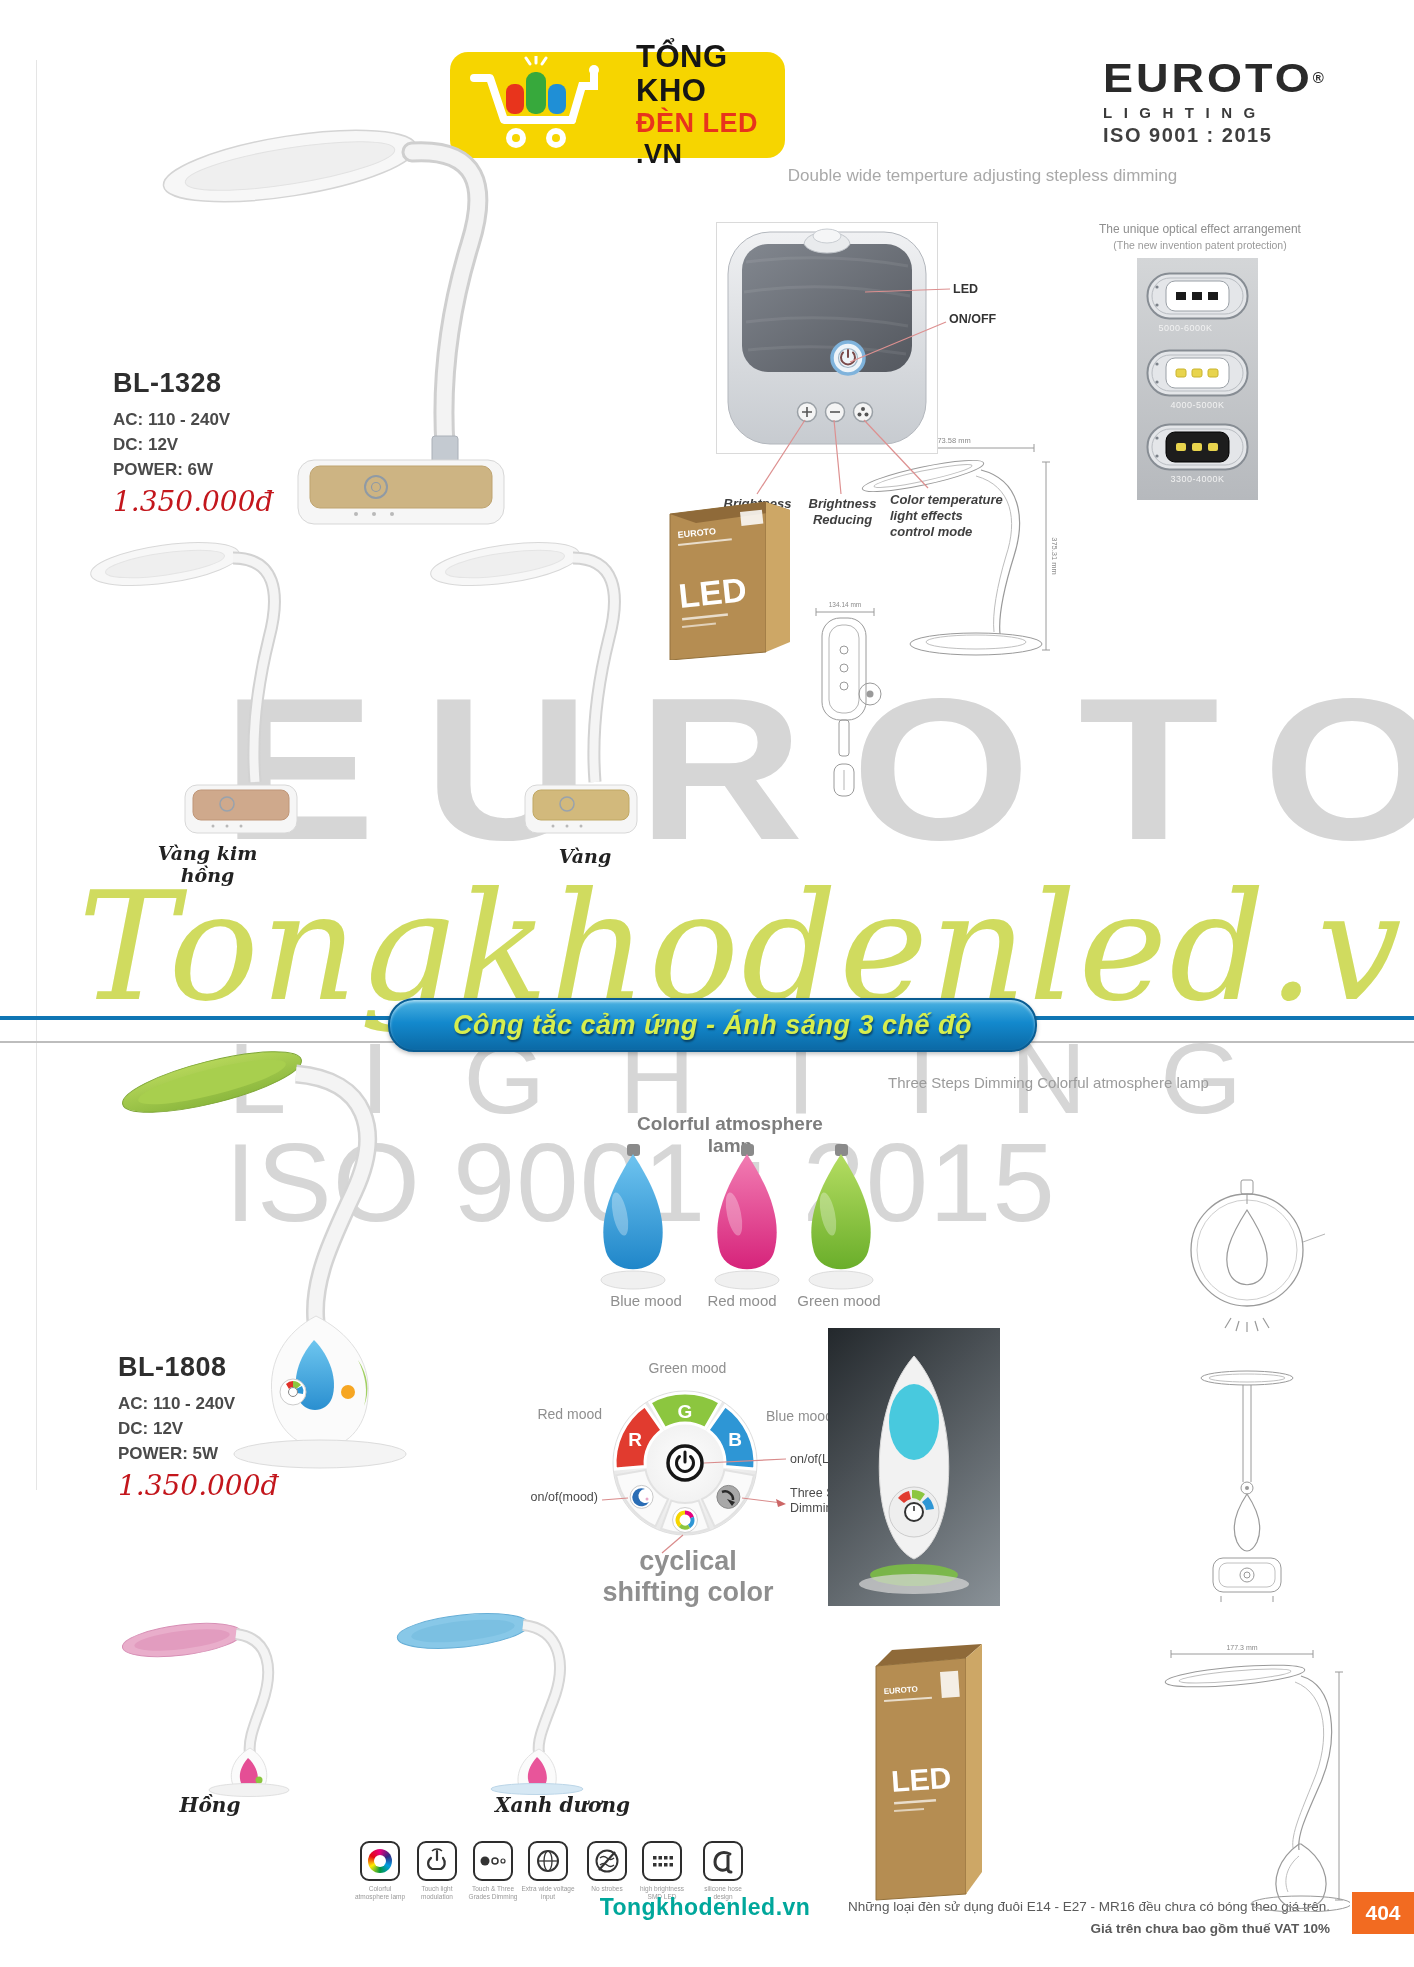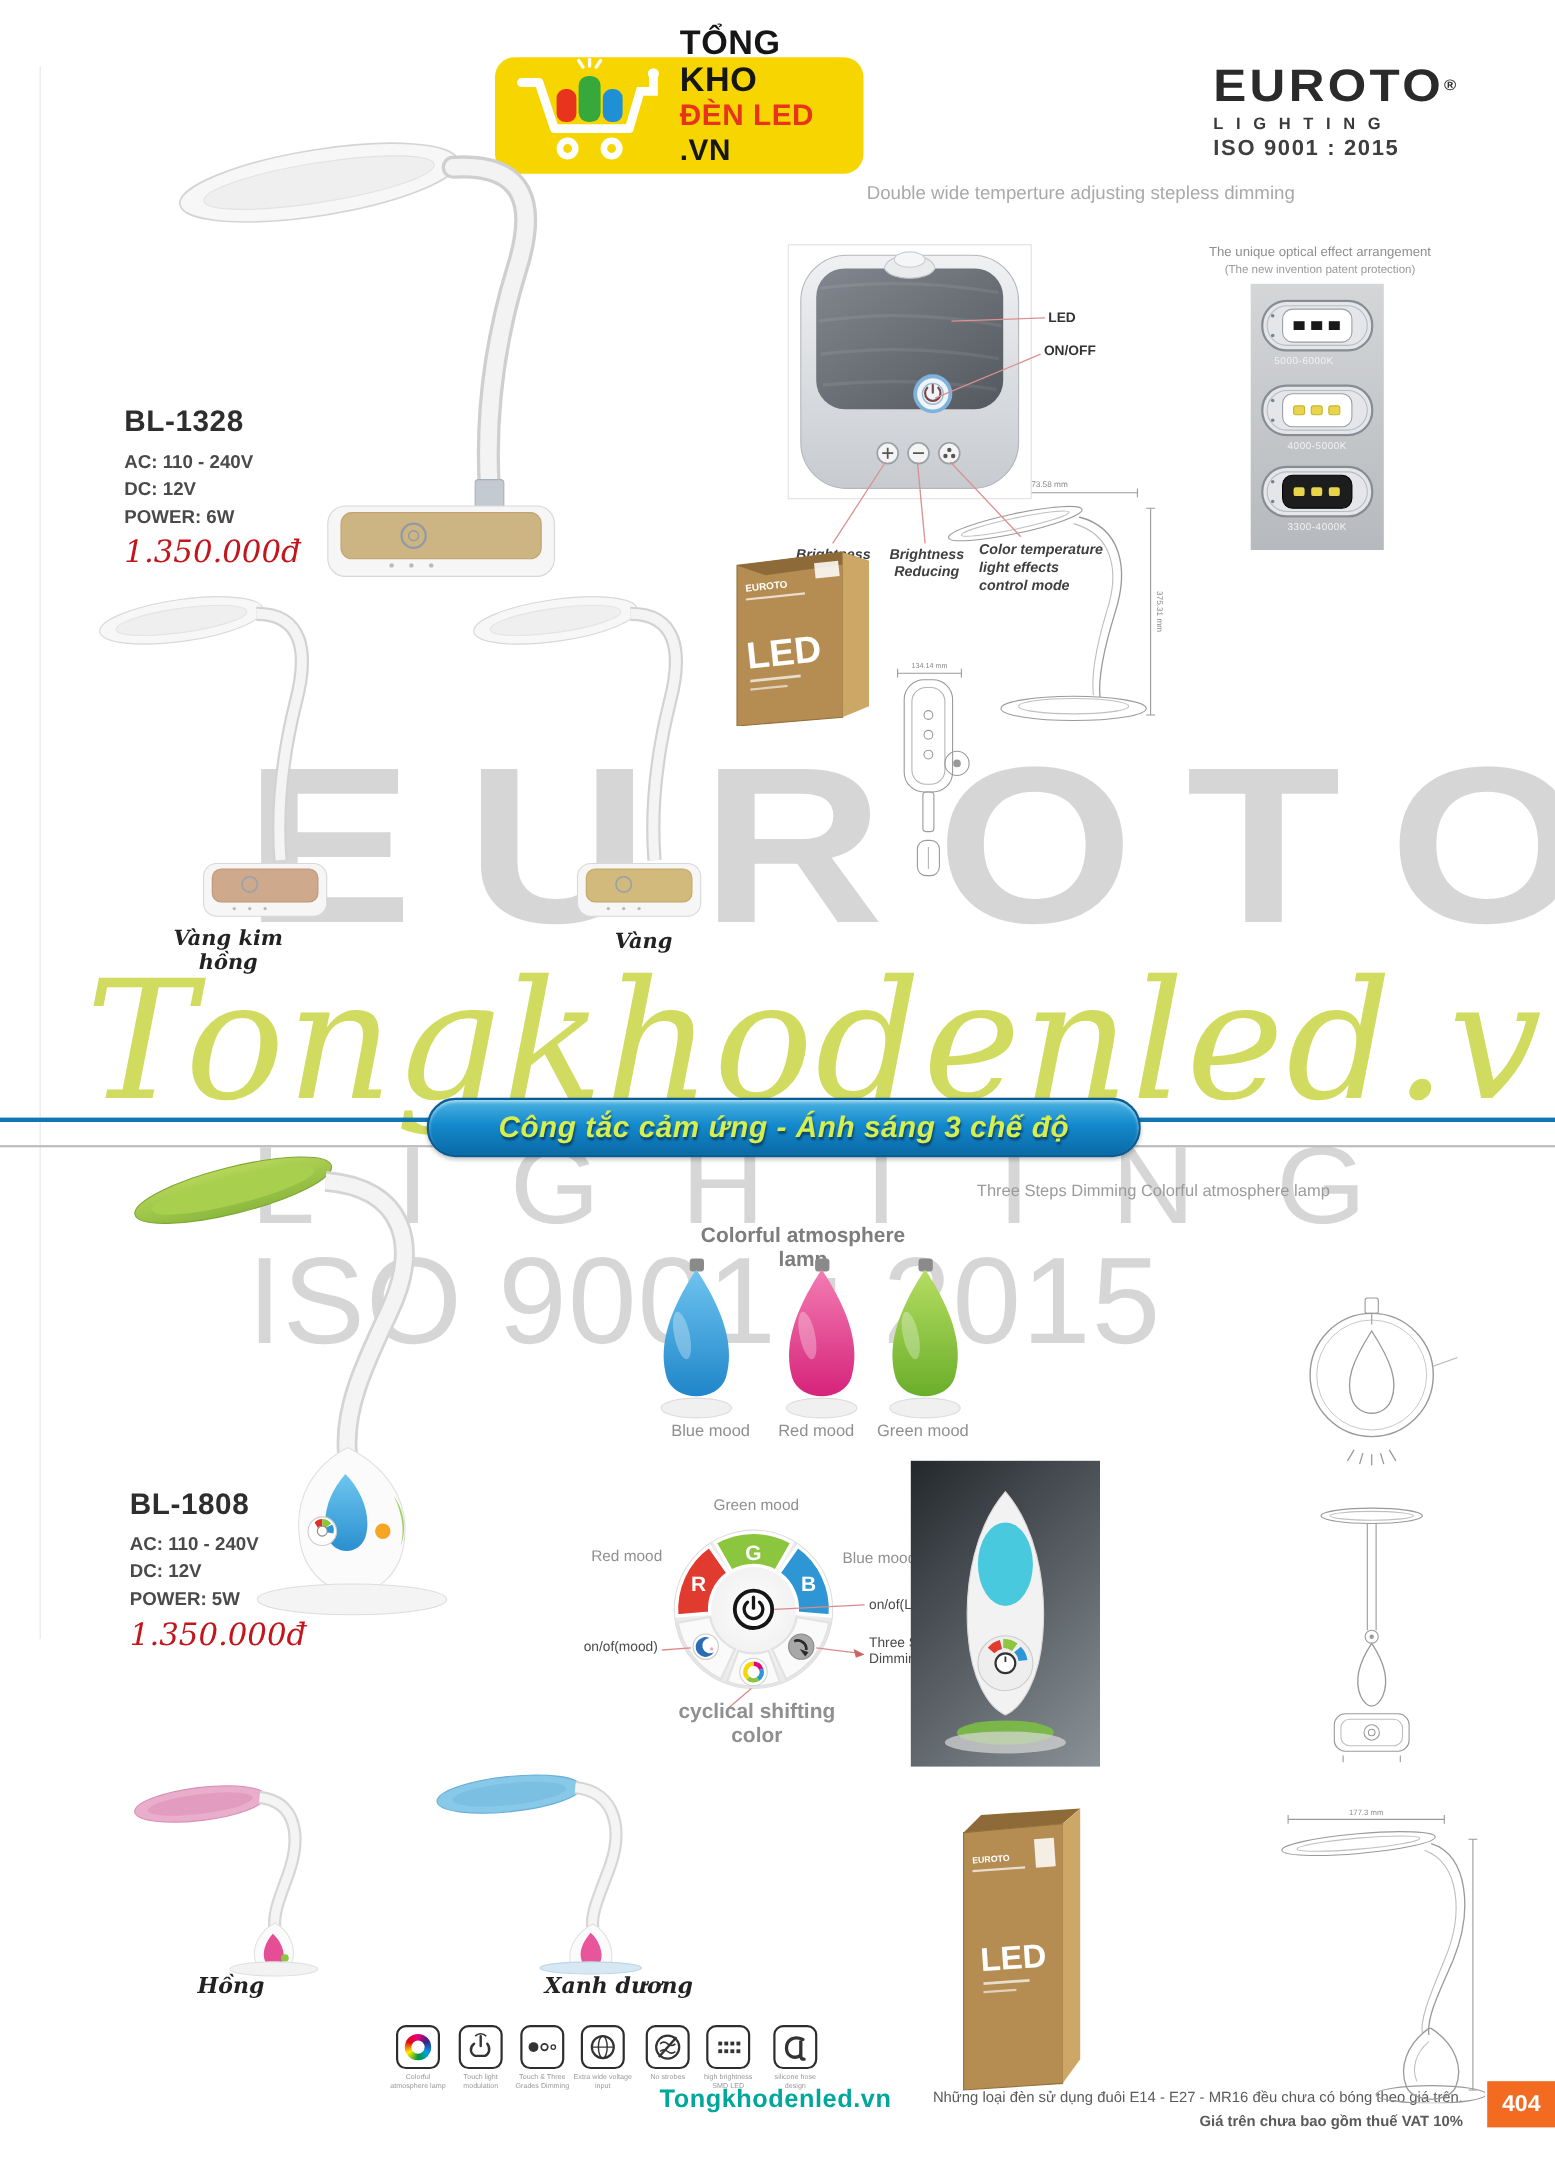--- a/index.html
+++ b/index.html
@@ -2,21 +2,21 @@
 <html><head>
 <meta charset="utf-8">
 <style>
   html,body{margin:0;padding:0;background:#fff;}
   .page{position:relative;width:1414px;height:1967px;background:#fff;overflow:hidden;
         font-family:"Liberation Sans",sans-serif;color:#333;}
   .abs{position:absolute;}
   .c{text-align:center;}
   .r{text-align:right;}
   
-  .store-logo{background:#f6d500;border-radius:18px;display:flex;align-items:flex-end;padding:6px 14px 6px 10px;box-sizing:border-box;}
+  .store-logo{background:#f6d500;border-radius:18px;display:flex;align-items:center;padding:6px 14px 6px 10px;box-sizing:border-box;gap:18px;}
   .store-text1{font-size:31px;font-weight:900;color:#161616;letter-spacing:.5px;line-height:34px;}
   .store-text2{font-size:27px;font-weight:900;color:#e8341c;letter-spacing:.5px;line-height:31px;}
   .store-suffix{color:#161616;}
   .brand-name{font-size:45px;font-weight:900;color:#2a2a2a;letter-spacing:3px;line-height:44px;transform:scaleY(.92);transform-origin:top left;}
   .brand-reg{font-size:15px;vertical-align:top;font-weight:700;}
   .brand-sub{font-size:15px;font-weight:600;color:#3a3a3a;letter-spacing:11.5px;margin-top:2px;border-top:0;}
   .brand-iso{font-size:20px;font-weight:600;color:#3f3f3f;letter-spacing:1.5px;margin-top:3px;}
   .tagline{font-size:17px;color:#a9a9a9;}
   
   .model{font-size:27px;font-weight:800;color:#2e2e2e;letter-spacing:.5px;}
@@ -41,21 +41,21 @@
      background:linear-gradient(#4db3e2 0%,#1389cd 45%,#0b69a5 100%);
      box-shadow:inset 0 2px 3px rgba(255,255,255,.5), 0 2px 4px rgba(0,0,0,.25);
      display:flex;align-items:center;justify-content:center;}
   .banner-text{font-size:27px;font-weight:700;font-style:italic;color:#d6ee4e;text-shadow:1px 2px 2px rgba(0,0,0,.45);letter-spacing:.5px;}
   
   .sec2-tagline{font-size:15px;color:#9b9b9b;}
   .sec2-heading{font-size:19px;font-weight:600;color:#7d7d7d;}
   .mood-label{font-size:15px;color:#8f8f8f;}
   .wheel-label{font-size:14px;color:#8f8f8f;}
   .wheel-small{font-size:12.5px;color:#4a4a4a;line-height:15px;}
-  .wheel-caption{font-size:19px;font-weight:600;color:#8f8f8f;}
+  .wheel-caption{font-size:27px;font-weight:600;color:#8f8f8f;}
   
   .icon-box{width:40px;height:40px;border:2px solid #2d2d2d;border-radius:9px;background:#fff;box-sizing:border-box;
             display:flex;align-items:center;justify-content:center;}
   .icon-ring{width:24px;height:24px;border-radius:50%;
      background:conic-gradient(#e6007e,#312783,#009fe3,#009640,#ffed00,#e30613,#e6007e);
      display:flex;align-items:center;justify-content:center;}
   .icon-ring-hole{width:12px;height:12px;border-radius:50%;background:#fff;}
   .feat-caption{font-size:6.5px;line-height:7.5px;color:#999;}
   
   .footer-site{font-size:23px;font-weight:600;color:#00a79b;letter-spacing:.5px;}

